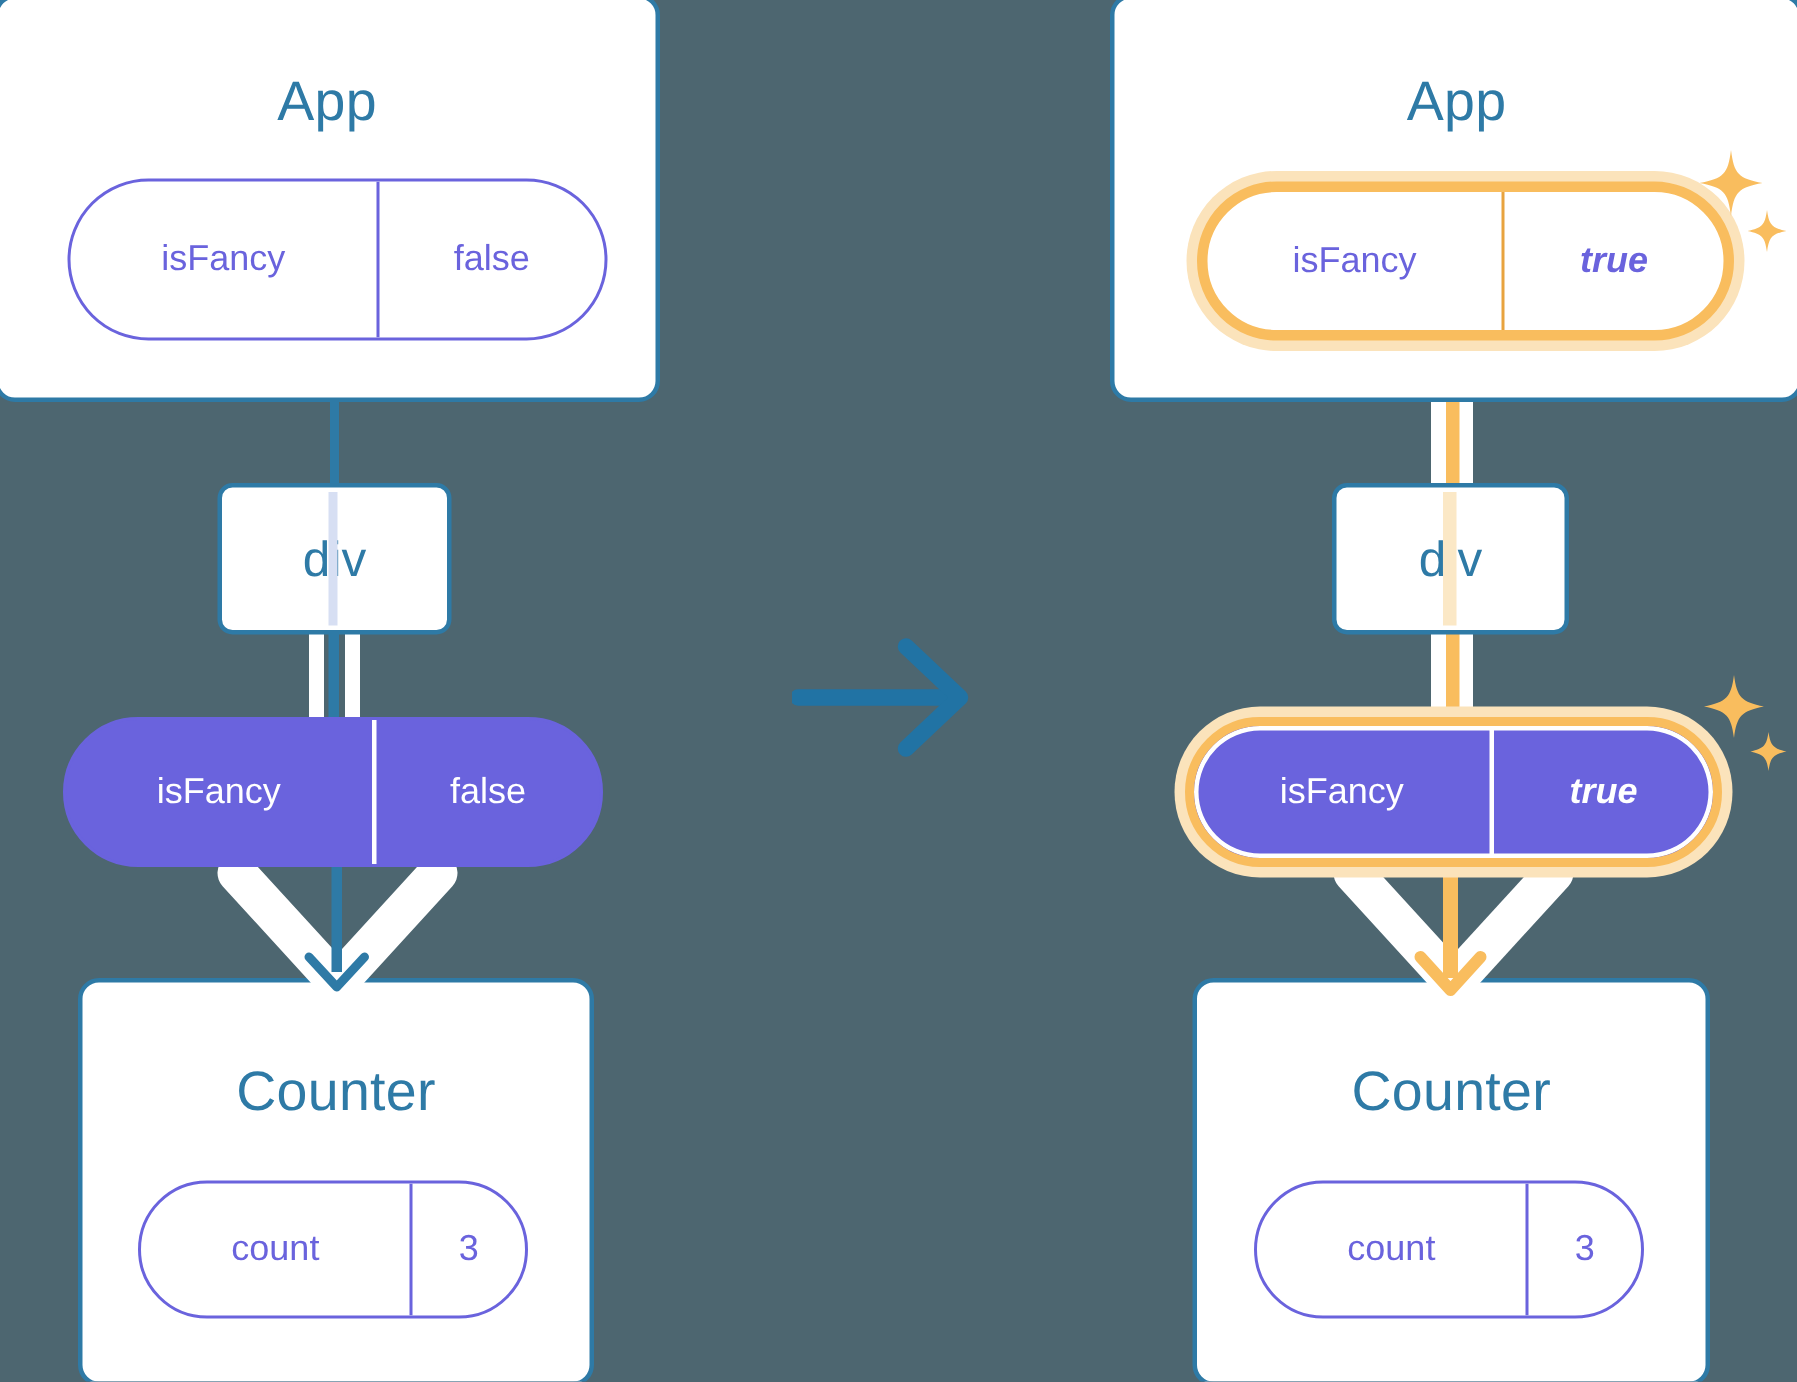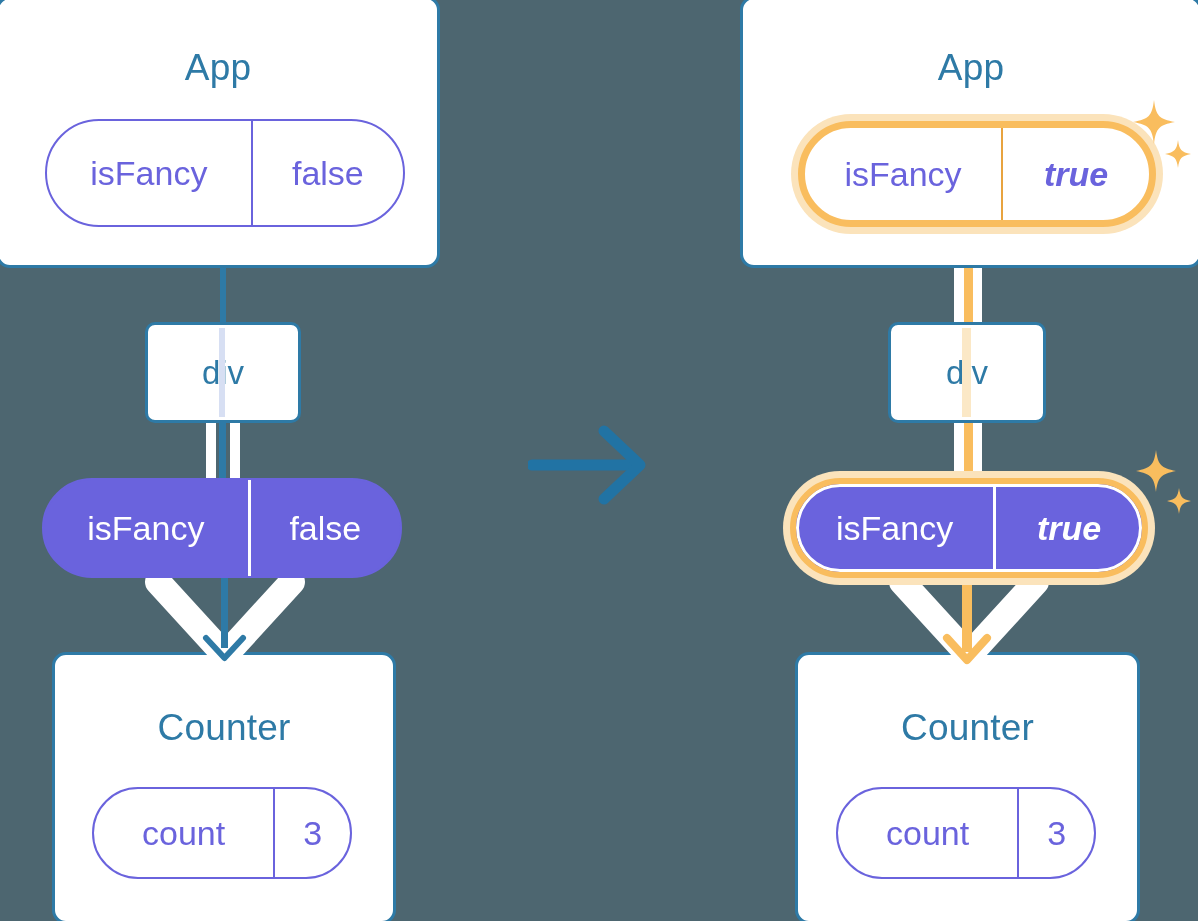--- a/index.html
+++ b/index.html
@@ -48,21 +48,21 @@
     position:absolute;
     box-sizing:border-box;
     display:flex;
     align-items:stretch;
     border-radius:999px;
     overflow:hidden;
     z-index:8;
   }
   .pill .cell{
     display:flex;align-items:center;justify-content:center;
-    font-size:34px;
+    font-size:24px;
     box-sizing:border-box;
     white-space:nowrap;
   }
 
   
   .pill.outline{
     border:2px solid #6a63dd;
     background:#ffffff;
   }
   .pill.outline .cell{color:#6a63dd;}

